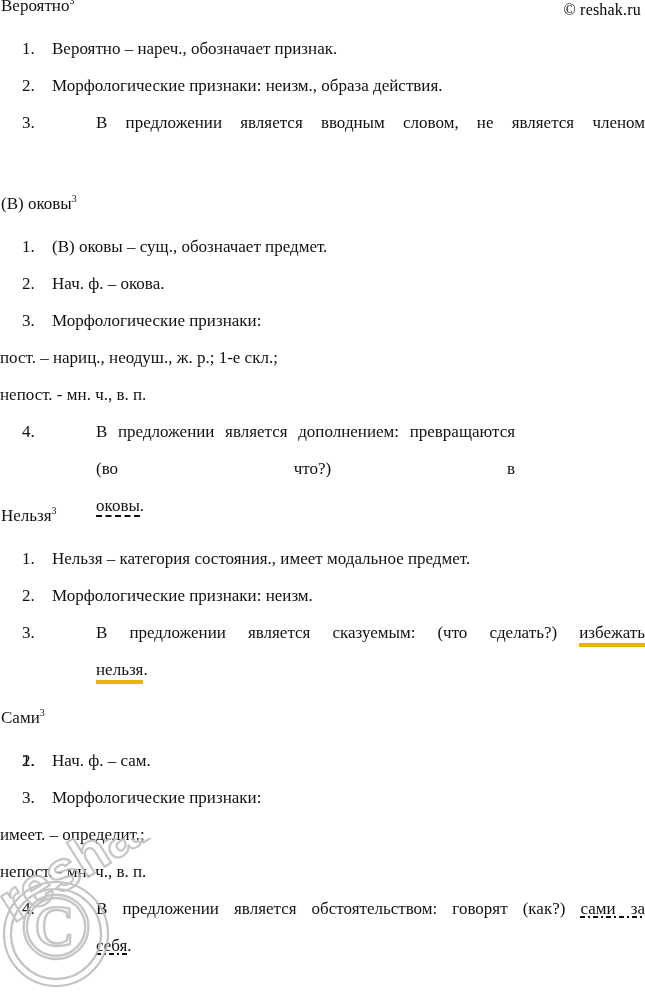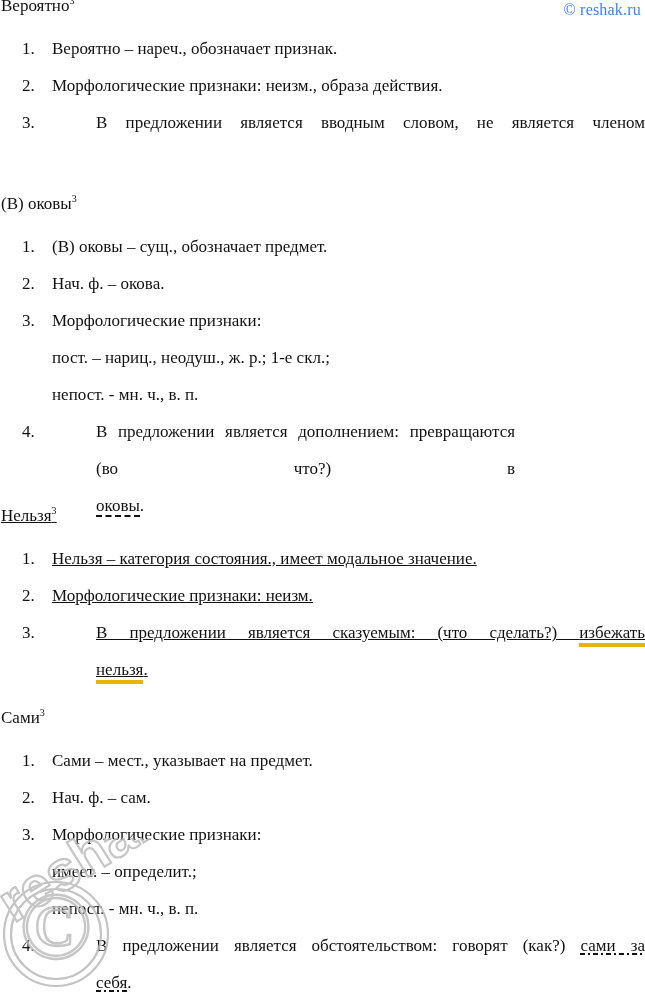--- a/index.html
+++ b/index.html
@@ -24,21 +24,21 @@
   }
 
   
   .wm-header {
     position: absolute;
     top: 1px;
     right: 4px;
     font-family: "Liberation Serif", "DejaVu Serif", serif;
     font-size: 16px;
     letter-spacing: 0.2px;
-    color: #3b82f6;
+    color: #000000;
     white-space: nowrap;
     z-index: 5;
   }
 
   .wm-big {
     position: absolute;
     left: -6px;
     top: 838px;
     width: 260px;
     height: 170px;
@@ -95,21 +95,20 @@
     display: block;
     text-align: justify;
     text-align-last: justify;
     margin-left: 44px;
   }
   ol.items > li.justify-full > .body > .ln.last {
     text-align-last: left;
   }
 
   .subline {
-    padding-left: 52px;
     font-size: 17px;
     line-height: 37px;
     font-family: Liberation Serif, serif;
   }
 
   
   .u-solid {
     border-bottom: 4px solid #eab308;
     padding-bottom: 1px;
   }
@@ -125,21 +124,21 @@
     background-repeat: repeat-x;
     background-size: 13px 2px;
     background-position: left bottom;
   }
 
   .sec { margin: 0; padding: 0; }
 
   
   .sec-1 { position:absolute; left:0; top:-4px;  width:645px; }
   .sec-2 { position:absolute; left:0; top:194px; width:515px; }
-  .sec-3 { position:absolute; left:0; top:506px; width:645px;text-decoration:underline; }
+  .sec-3 { position:absolute; left:0; top:506px; width:645px; }
   .sec-4 { position:absolute; left:0; top:708px; width:645px; }
 
   .heading-gap { height: 14px; }
 </style>
 </head>
 <body>
 
 <div class="page">
 
   <div class="wm-header">© reshak.ru</div>
@@ -202,41 +201,41 @@
         </span>
       </li>
     </ol>
   </div>
 
   <div class="sec sec-3 analysis">
     <p class="heading"><span>Нельзя</span><sup>3</sup></p>
     <div class="heading-gap"></div>
     <ol class="items">
       <li>
-        <span class="num">1.</span><span class="body">Нельзя – категория состояния., имеет модальное значение.</span>
+        <span class="num">1.</span><span class="body">Нельзя – категория состояния., имеет модальное предмет.</span>
       </li>
       <li>
         <span class="num">2.</span><span class="body">Морфологические признаки: неизм.</span>
       </li>
       <li class="justify-full">
         <span class="num">3.</span>
         <span class="body">
           <span class="ln"><span>В предложении является сказуемым: (что сделать?) </span><span class="u-solid">избежать</span></span>
           <span class="ln last"><span class="u-solid">нельзя</span><span>.</span></span>
         </span>
       </li>
     </ol>
   </div>
 
   <div class="sec sec-4 analysis">
     <p class="heading"><span>Сами</span><sup>3</sup></p>
     <div class="heading-gap"></div>
     <ol class="items">
       <li>
-        <span class="num">1.</span><span class="body">Сами – мест., указывает на предмет.</span>
+        <span class="num">1.</span>
       </li>
       <li>
         <span class="num">2.</span><span class="body">Нач. ф. – сам.</span>
       </li>
       <li>
         <span class="num">3.</span><span class="body">Морфологические признаки:</span>
       </li>
     </ol>
     <div class="subline">имеет. – определит.;</div>
     <div class="subline">непост. - мн. ч., в. п.</div>

